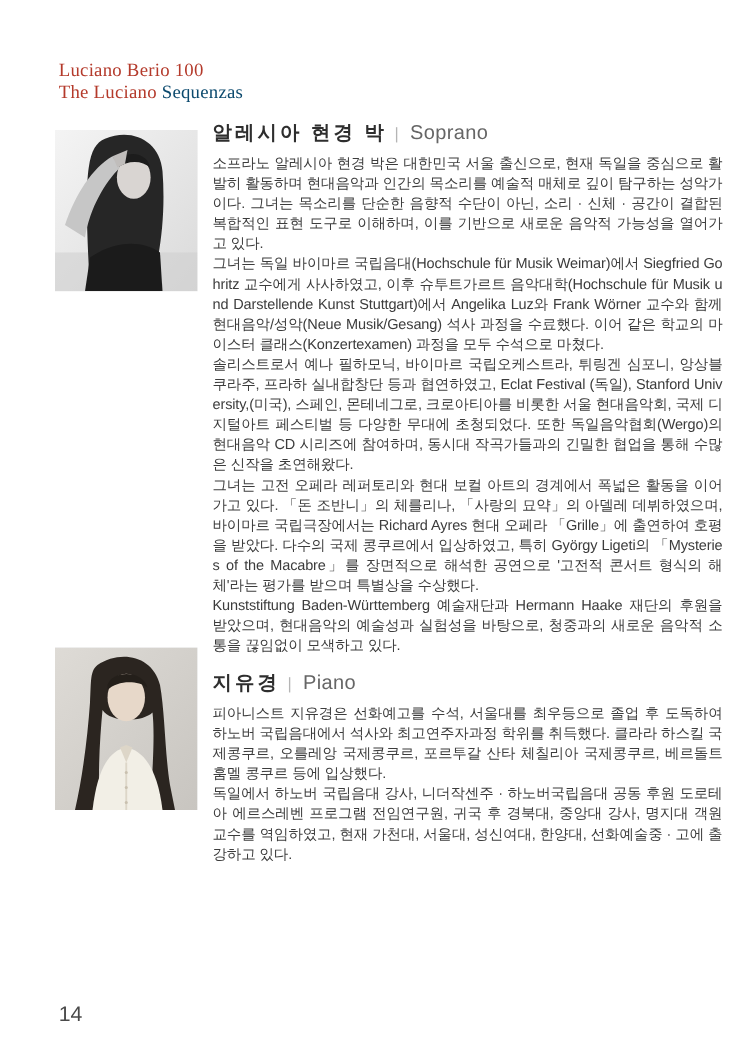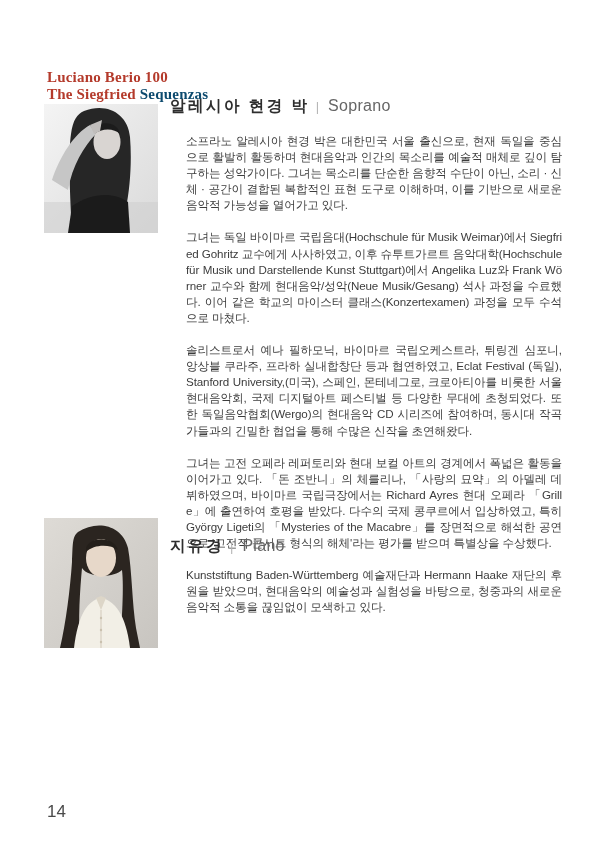--- a/index.html
+++ b/index.html
@@ -5,22 +5,22 @@
   html,body{margin:0;padding:0;}
   body{
     width:600px;height:850px;position:relative;background:#ffffff;
     font-family:"Liberation Sans","DejaVu Sans",sans-serif;
     color:#3a3a3a;overflow:hidden;
   }
   
   .booklet-header{
     position:absolute;left:47px;top:49px;
     font-family:"Liberation Serif","DejaVu Serif",serif;
-    font-weight:bold;font-size:15px;line-height:17px;
-    color:#b43a2b;letter-spacing:.2px;margin-top:20px;
+    font-weight:normal;font-size:15px;line-height:17px;
+    color:#b43a2b;letter-spacing:.2px;
   }
   .booklet-header .seq{color:#0c4a6e;}
   
   .photo{
     position:absolute;left:44px;width:114px;overflow:hidden;background:#e4e4e4;
   }
   .photo svg{display:block;width:100%;height:100%;}
   #photo-1{top:104px;height:129px;}
   #photo-2{top:518px;height:130px;}
   .text-col{
@@ -35,35 +35,35 @@
   .artist-name{
     font-size:15.5px;font-weight:600;color:#2e2e2e;letter-spacing:2.5px;
   }
   .name-sep{
     color:#b5b5b5;font-size:13px;margin:0 9px 0 6px;font-weight:400;
   }
   .artist-role{
     font-size:16px;color:#666;letter-spacing:.3px;
   }
   .bio p{
-    margin:16px;font-size:11.6px;line-height:16.1px;color:#3c3c3c;
+    margin:0;font-size:11.6px;line-height:16.1px;color:#3c3c3c;
     text-align:justify;word-break:break-all;letter-spacing:-0.1px;
   }
   
   .page-number{
     position:absolute;left:47px;top:802px;
     font-size:17px;color:#4a4a4a;
   }
 </style>
 </head>
 <body>
 
 <div class="booklet-header">
   <div>Luciano Berio 100</div>
-  <div><span>The Siegfried</span> <span class="seq">Sequenzas</span></div>
+  <div><span>The Luciano</span> <span class="seq">Sequenzas</span></div>
 </div>
 
 <div class="photo" id="photo-1">
   <svg viewBox="0 0 114 129" preserveAspectRatio="none" aria-hidden="true">
     <defs>
       <linearGradient id="bg1" x1="0" y1="0" x2="1" y2="1">
         <stop offset="0" stop-color="#f4f4f4"></stop>
           <stop offset="1" stop-color="#dadada"></stop>
       </linearGradient>
     </defs>
@@ -112,16 +112,18 @@
     <circle cx="57" cy="124" r="1.2" fill="#c9c0af"></circle>
   </svg>
 </div>
 <div class="text-col" id="text-col-2">
   <div class="name-row">
     <span class="artist-name">지유경</span>
     <span class="name-sep">|</span>
     <span class="artist-role">Piano</span>
   </div>
   <div class="bio">
+    <p>피아니스트 지유경은 선화예고를 수석, 서울대를 최우등으로 졸업 후 도독하여 하노버 국립음대에서 석사와 최고연주자과정 학위를 취득했다. 클라라 하스킬 국제콩쿠르, 오를레앙 국제콩쿠르, 포르투갈 산타 체칠리아 국제콩쿠르, 베르돌트 훔멜 콩쿠르 등에 입상했다.</p>
+    <p>독일에서 하노버 국립음대 강사, 니더작센주 · 하노버국립음대 공동 후원 도로테아 에르스레벤 프로그램 전임연구원, 귀국 후 경북대, 중앙대 강사, 명지대 객원교수를 역임하였고, 현재 가천대, 서울대, 성신여대, 한양대, 선화예술중 · 고에 출강하고 있다.</p>
   </div>
 </div>
 
 <div class="page-number">14</div>
 
 </body></html>

